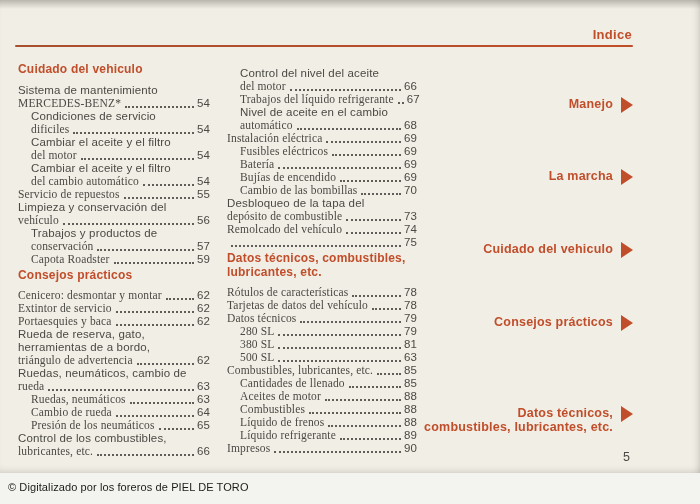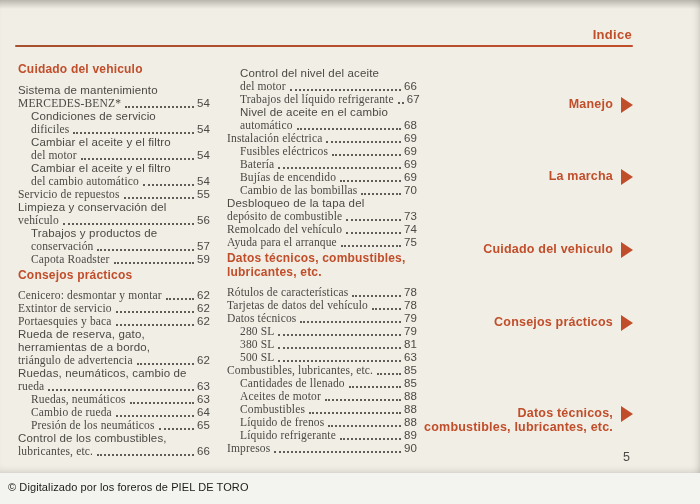--- a/index.html
+++ b/index.html
@@ -290,21 +290,20 @@
         </div>
         <div class="toc-item ind0">
           <div class="toc-line last">
             <span class="txt">Remolcado del vehículo</span>
             <span class="leader"></span>
             <span class="pg">74</span>
           </div>
         </div>
         <div class="toc-item ind0">
           <div class="toc-line last">
-            <span class="txt">Ayuda para el arranque</span>
             <span class="leader"></span>
             <span class="pg">75</span>
           </div>
         </div>
       </div>
       <div class="toc-section">
         <div class="toc-heading">
           <div>Datos técnicos, combustibles,</div>
           <div>lubricantes, etc.</div>
         </div>

